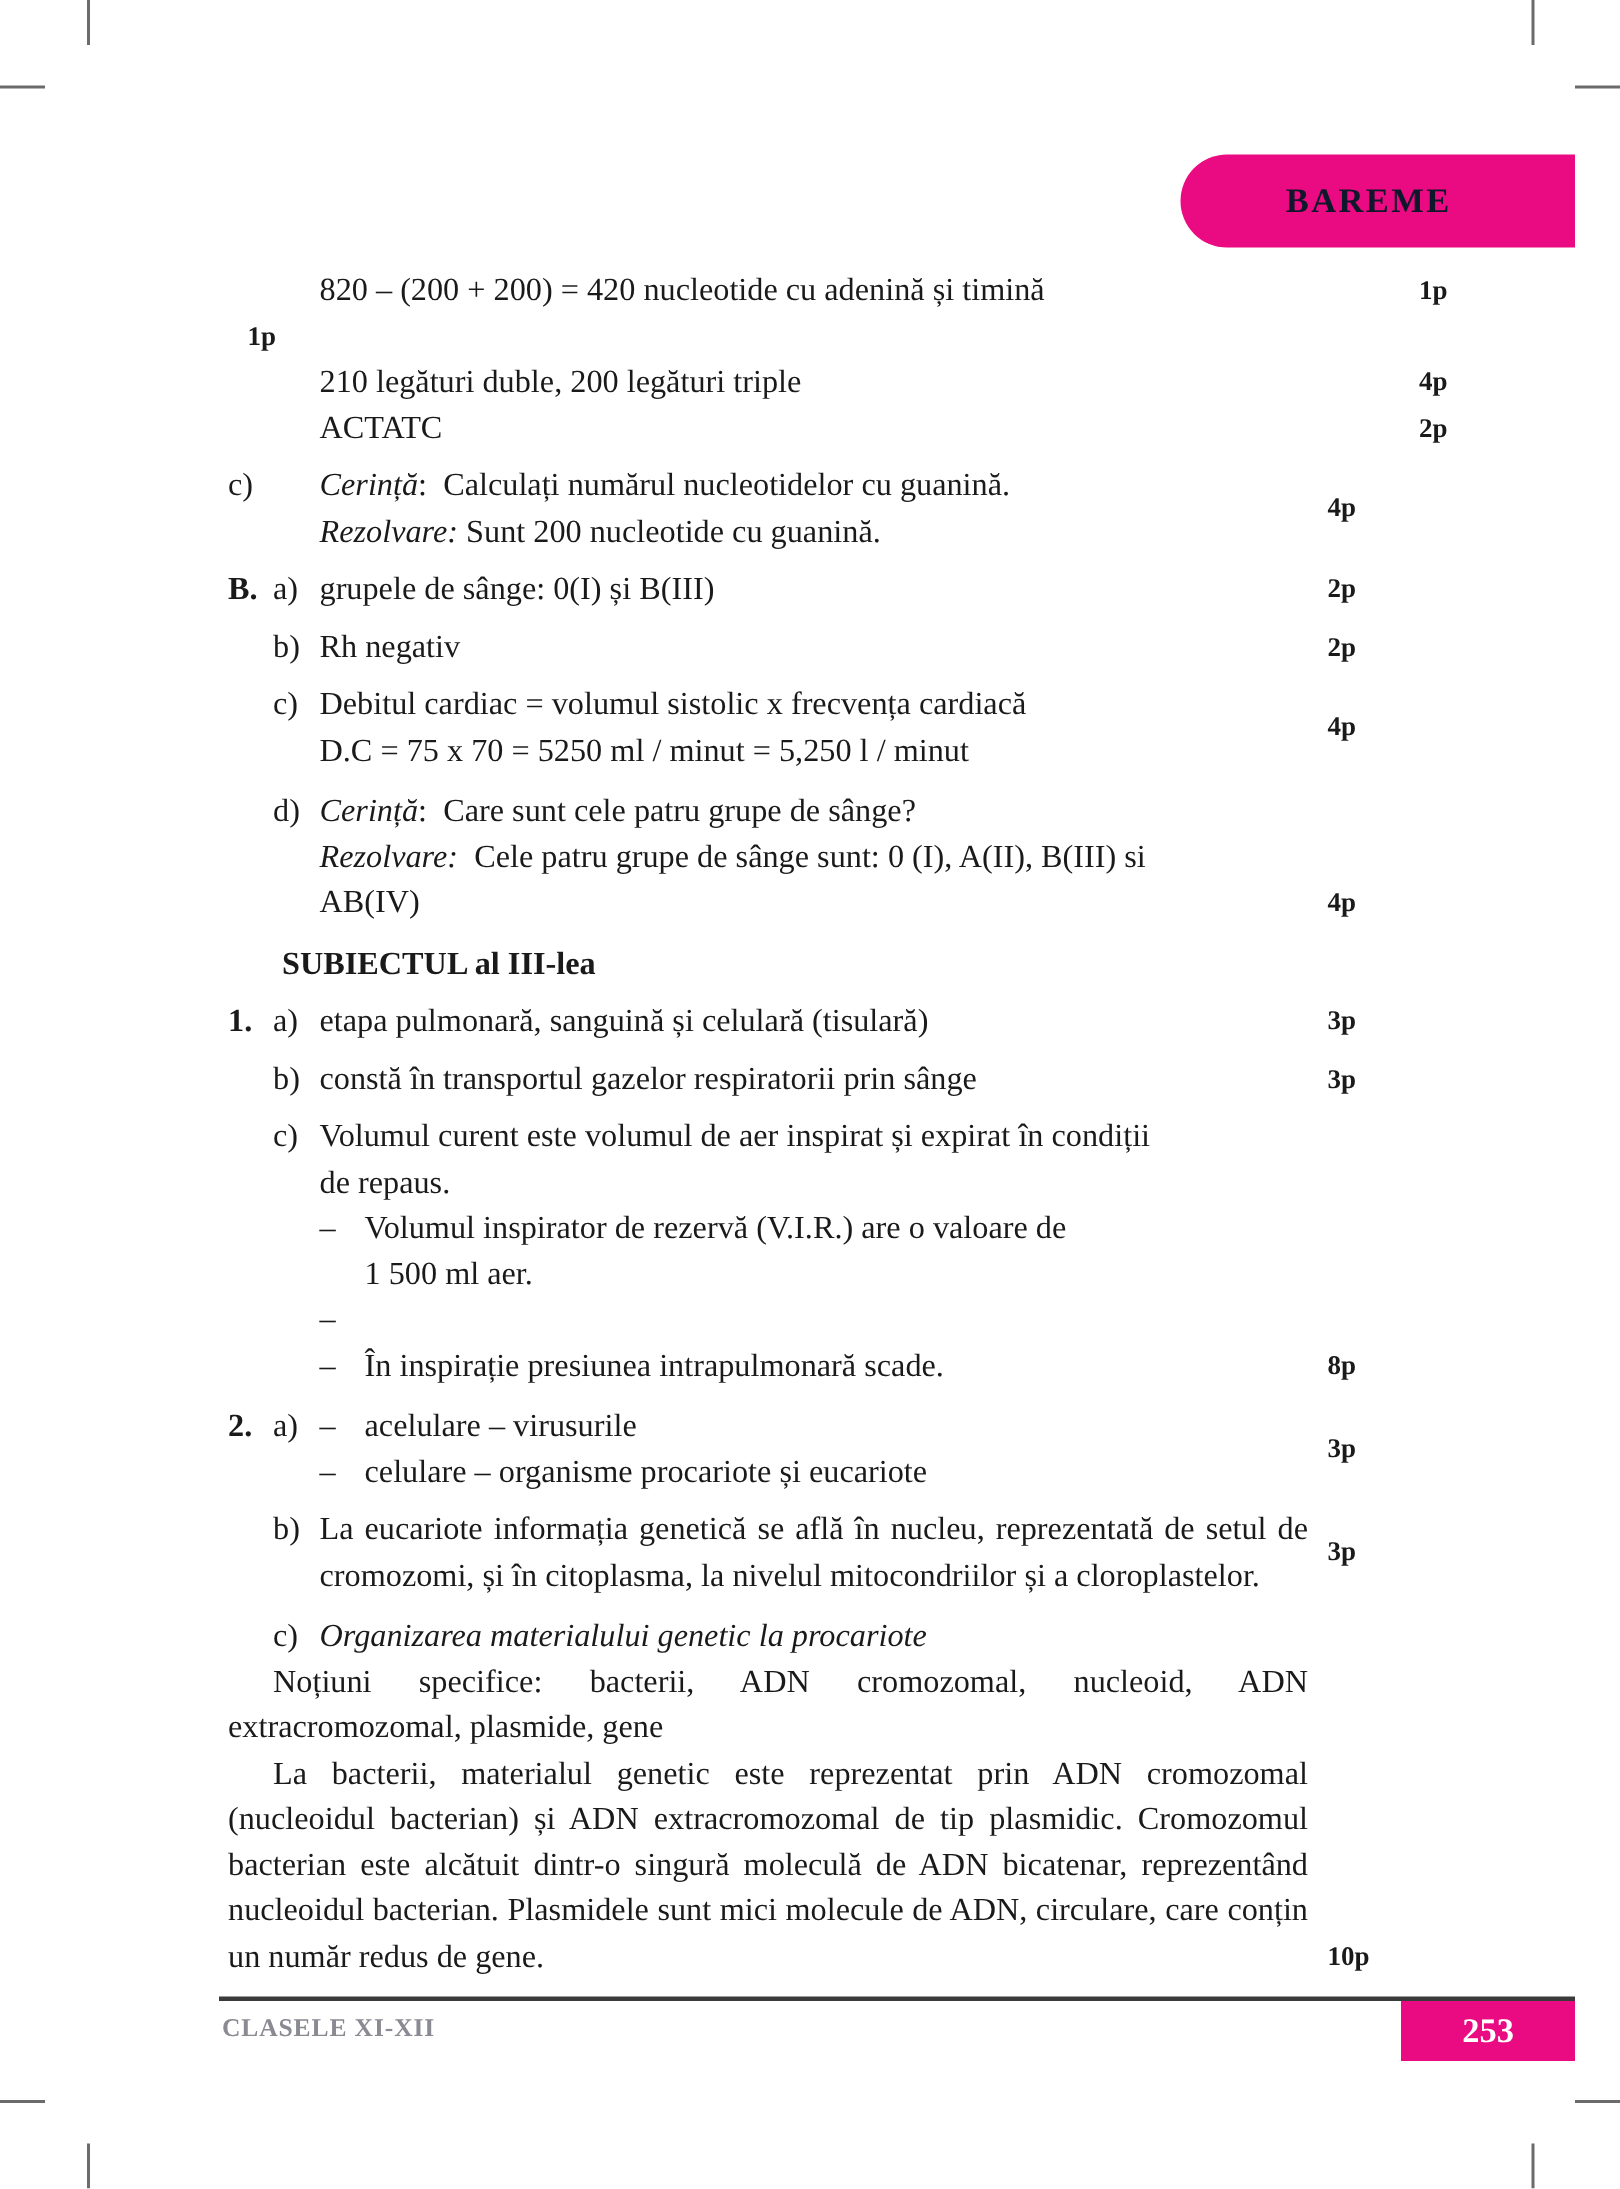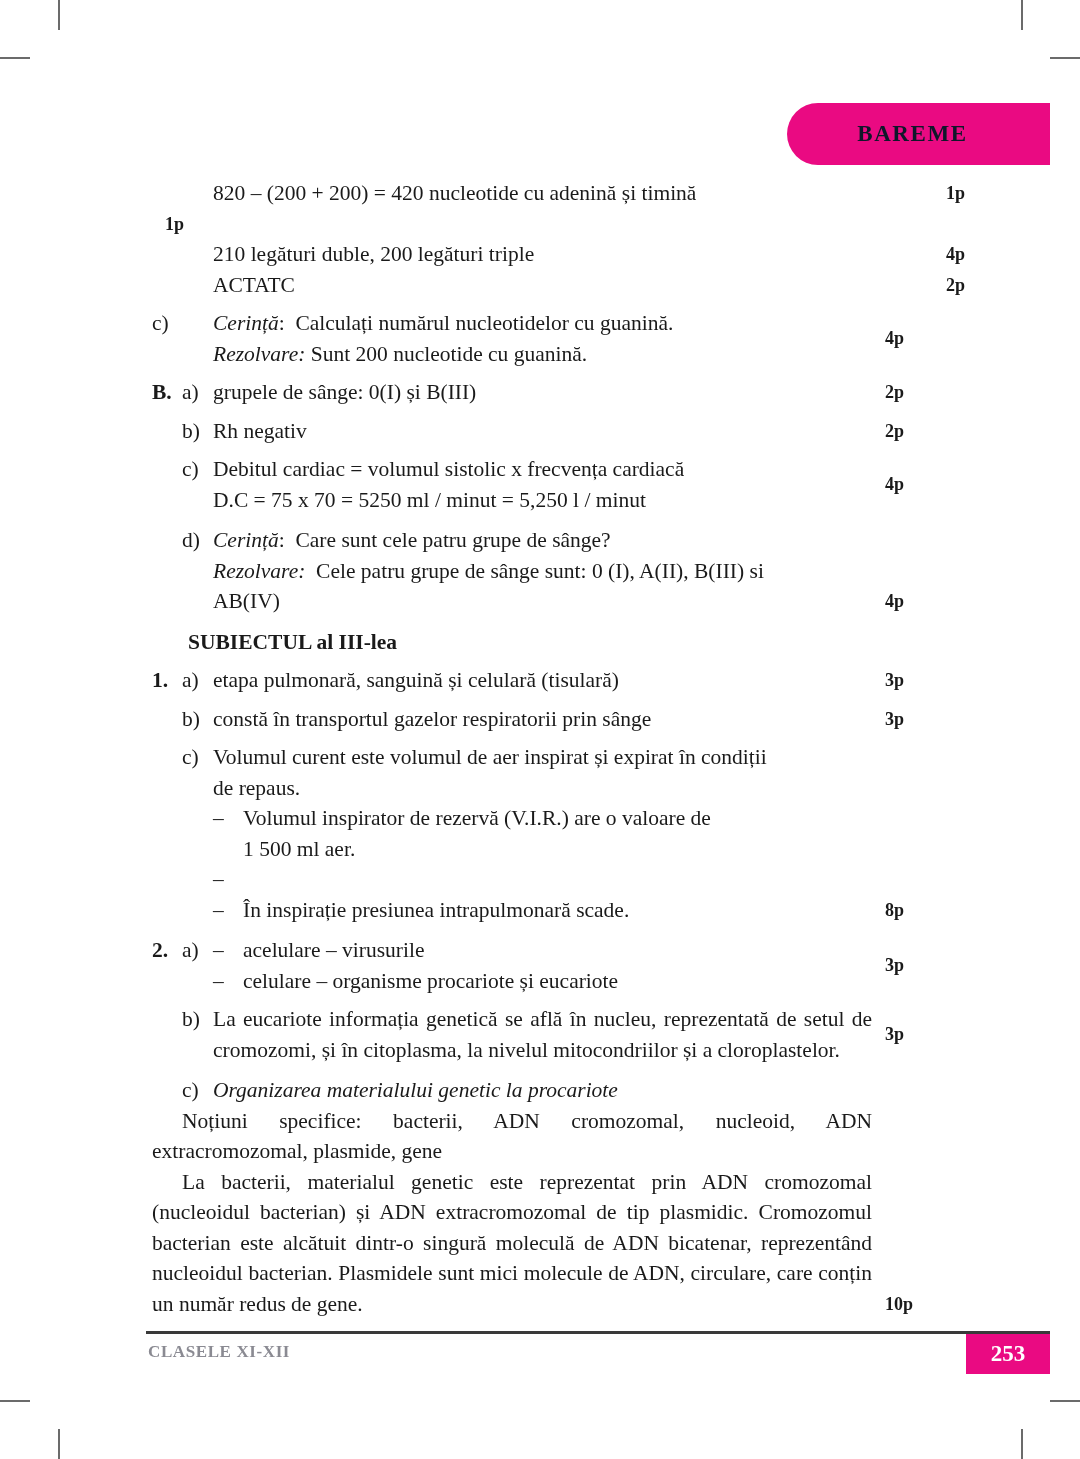--- a/index.html
+++ b/index.html
@@ -159,21 +159,21 @@
     top: 8px;
     color: #8a8a92;
     font-weight: bold;
     font-size: 17px;
     letter-spacing: 0.6px;
   }
   .page-badge {
     position: absolute;
     right: 0;
     top: 0;
-    width: 84px;
+    width: 116px;
     height: 40px;
     background: #ea0a82;
     color: #ffffff;
     font-size: 23px;
     font-weight: bold;
     display: flex;
     align-items: center;
     justify-content: center;
   }
 </style>

